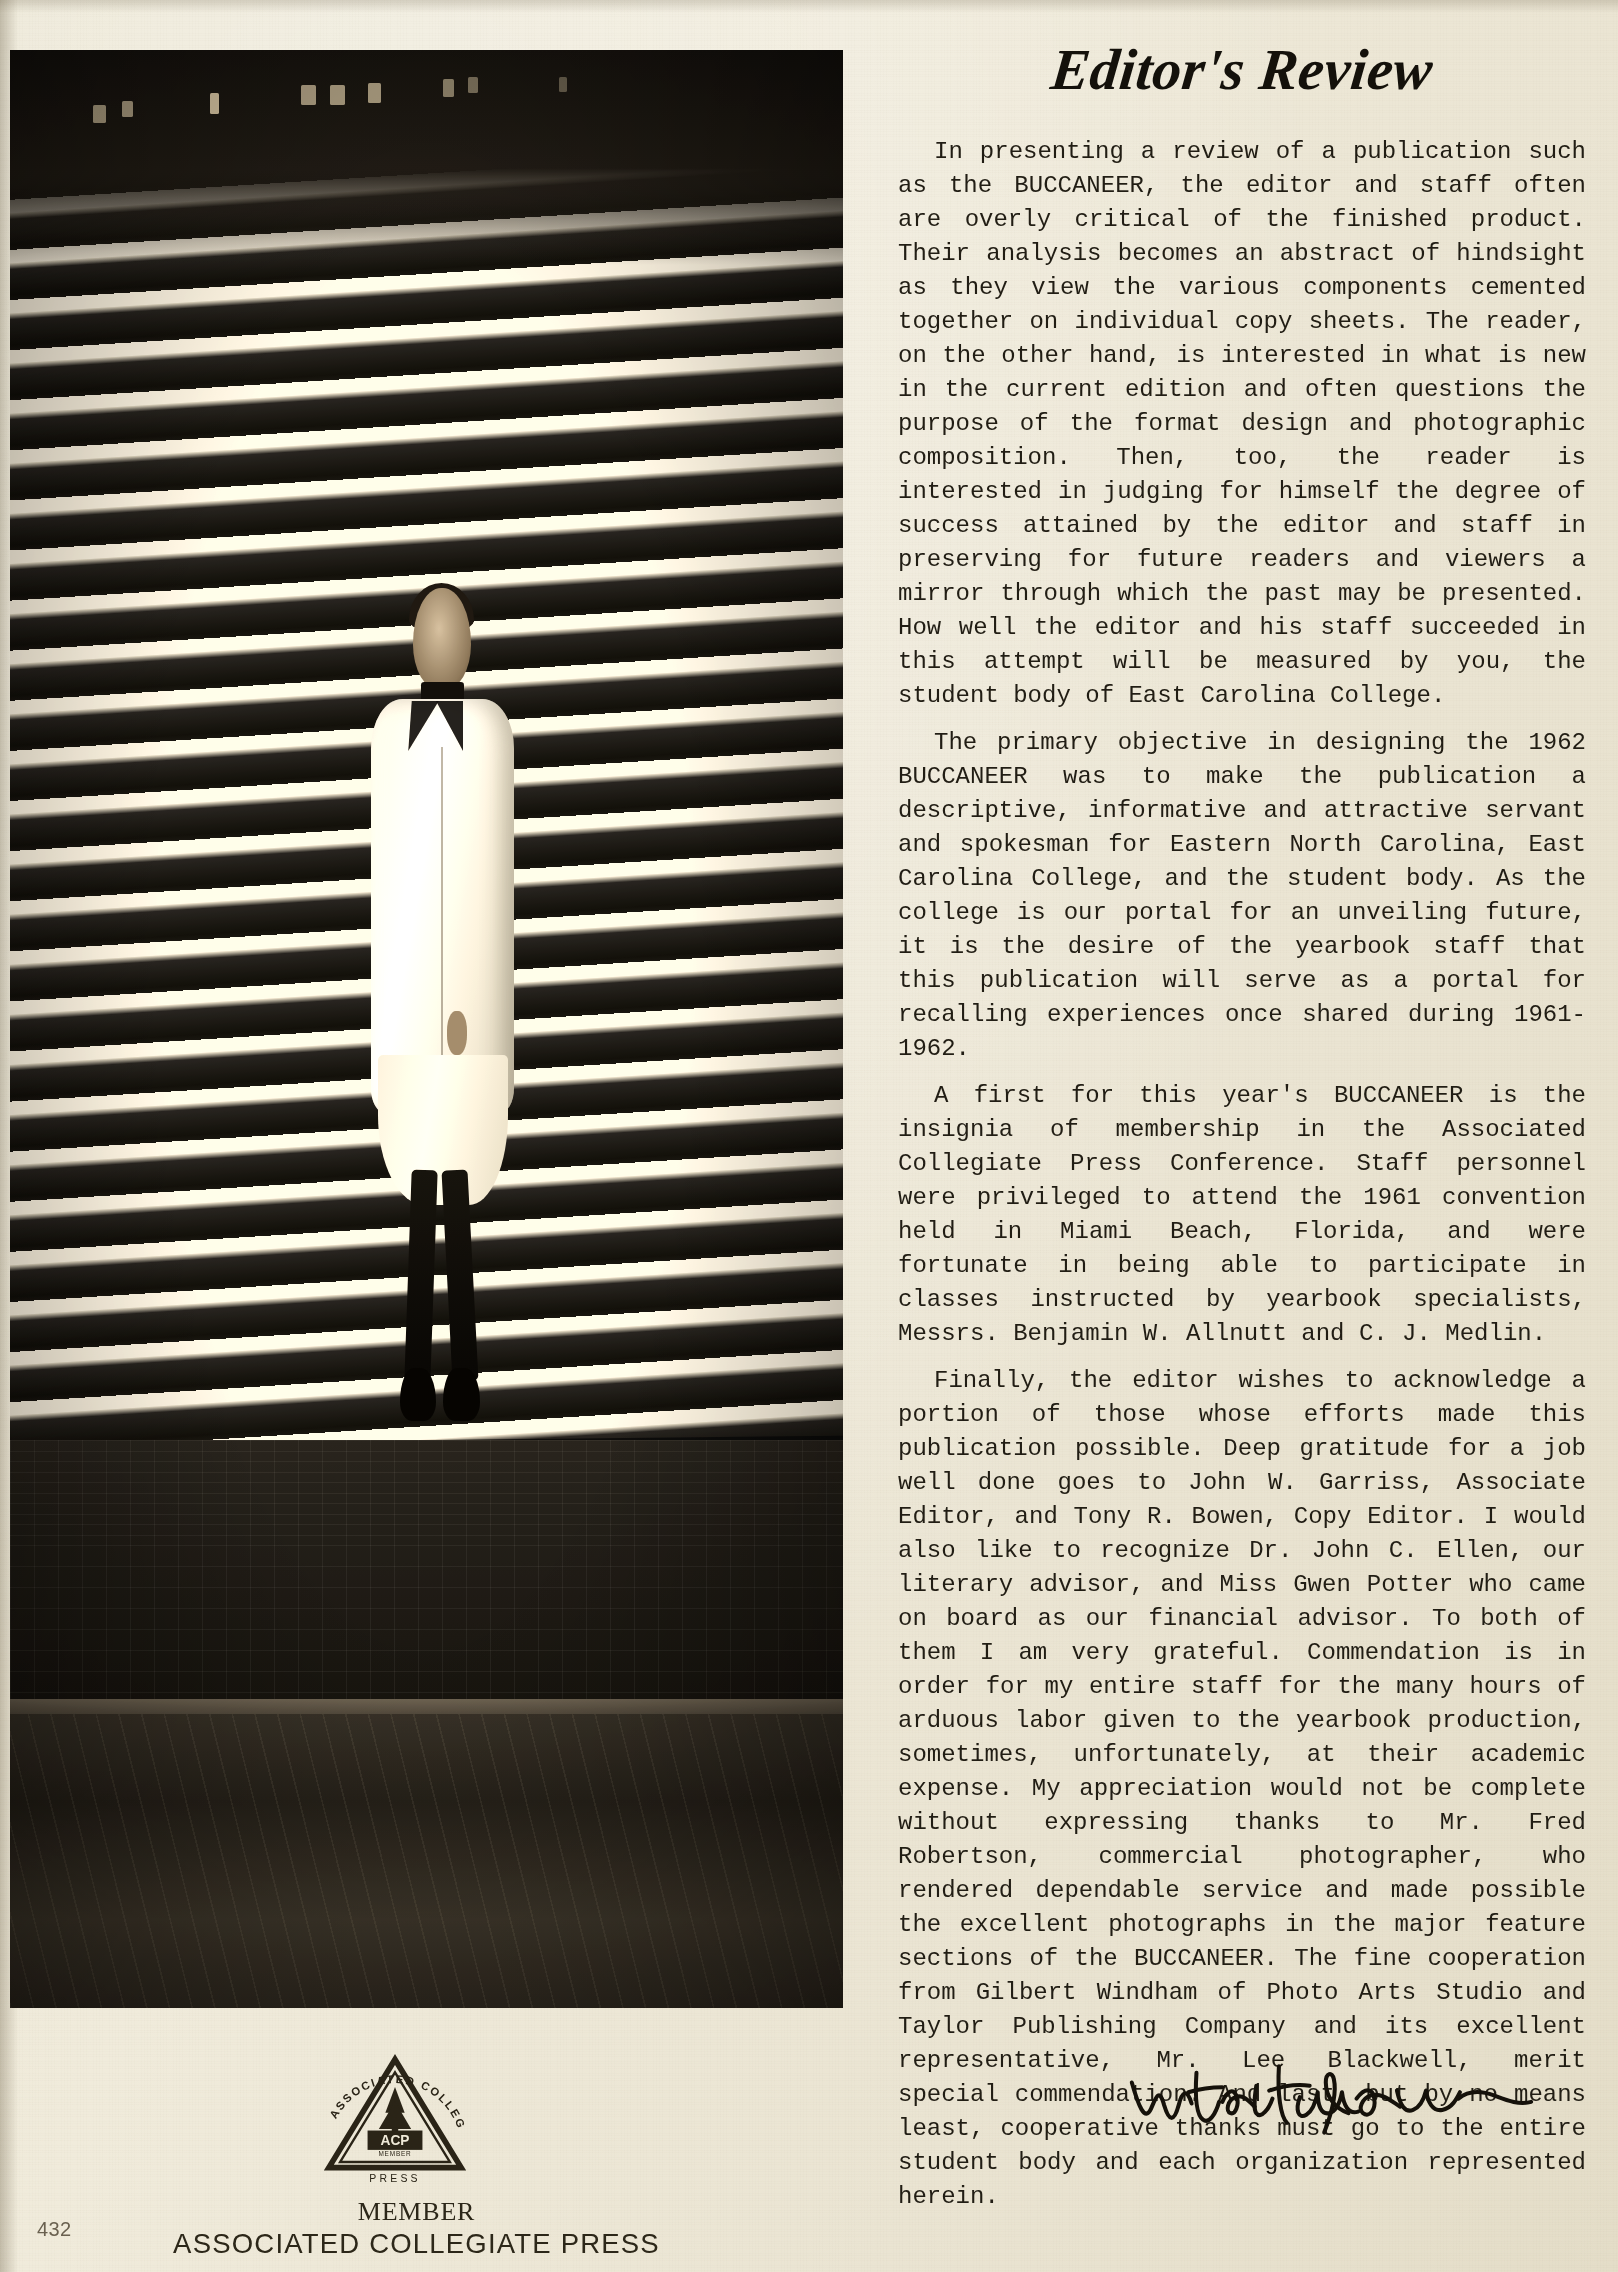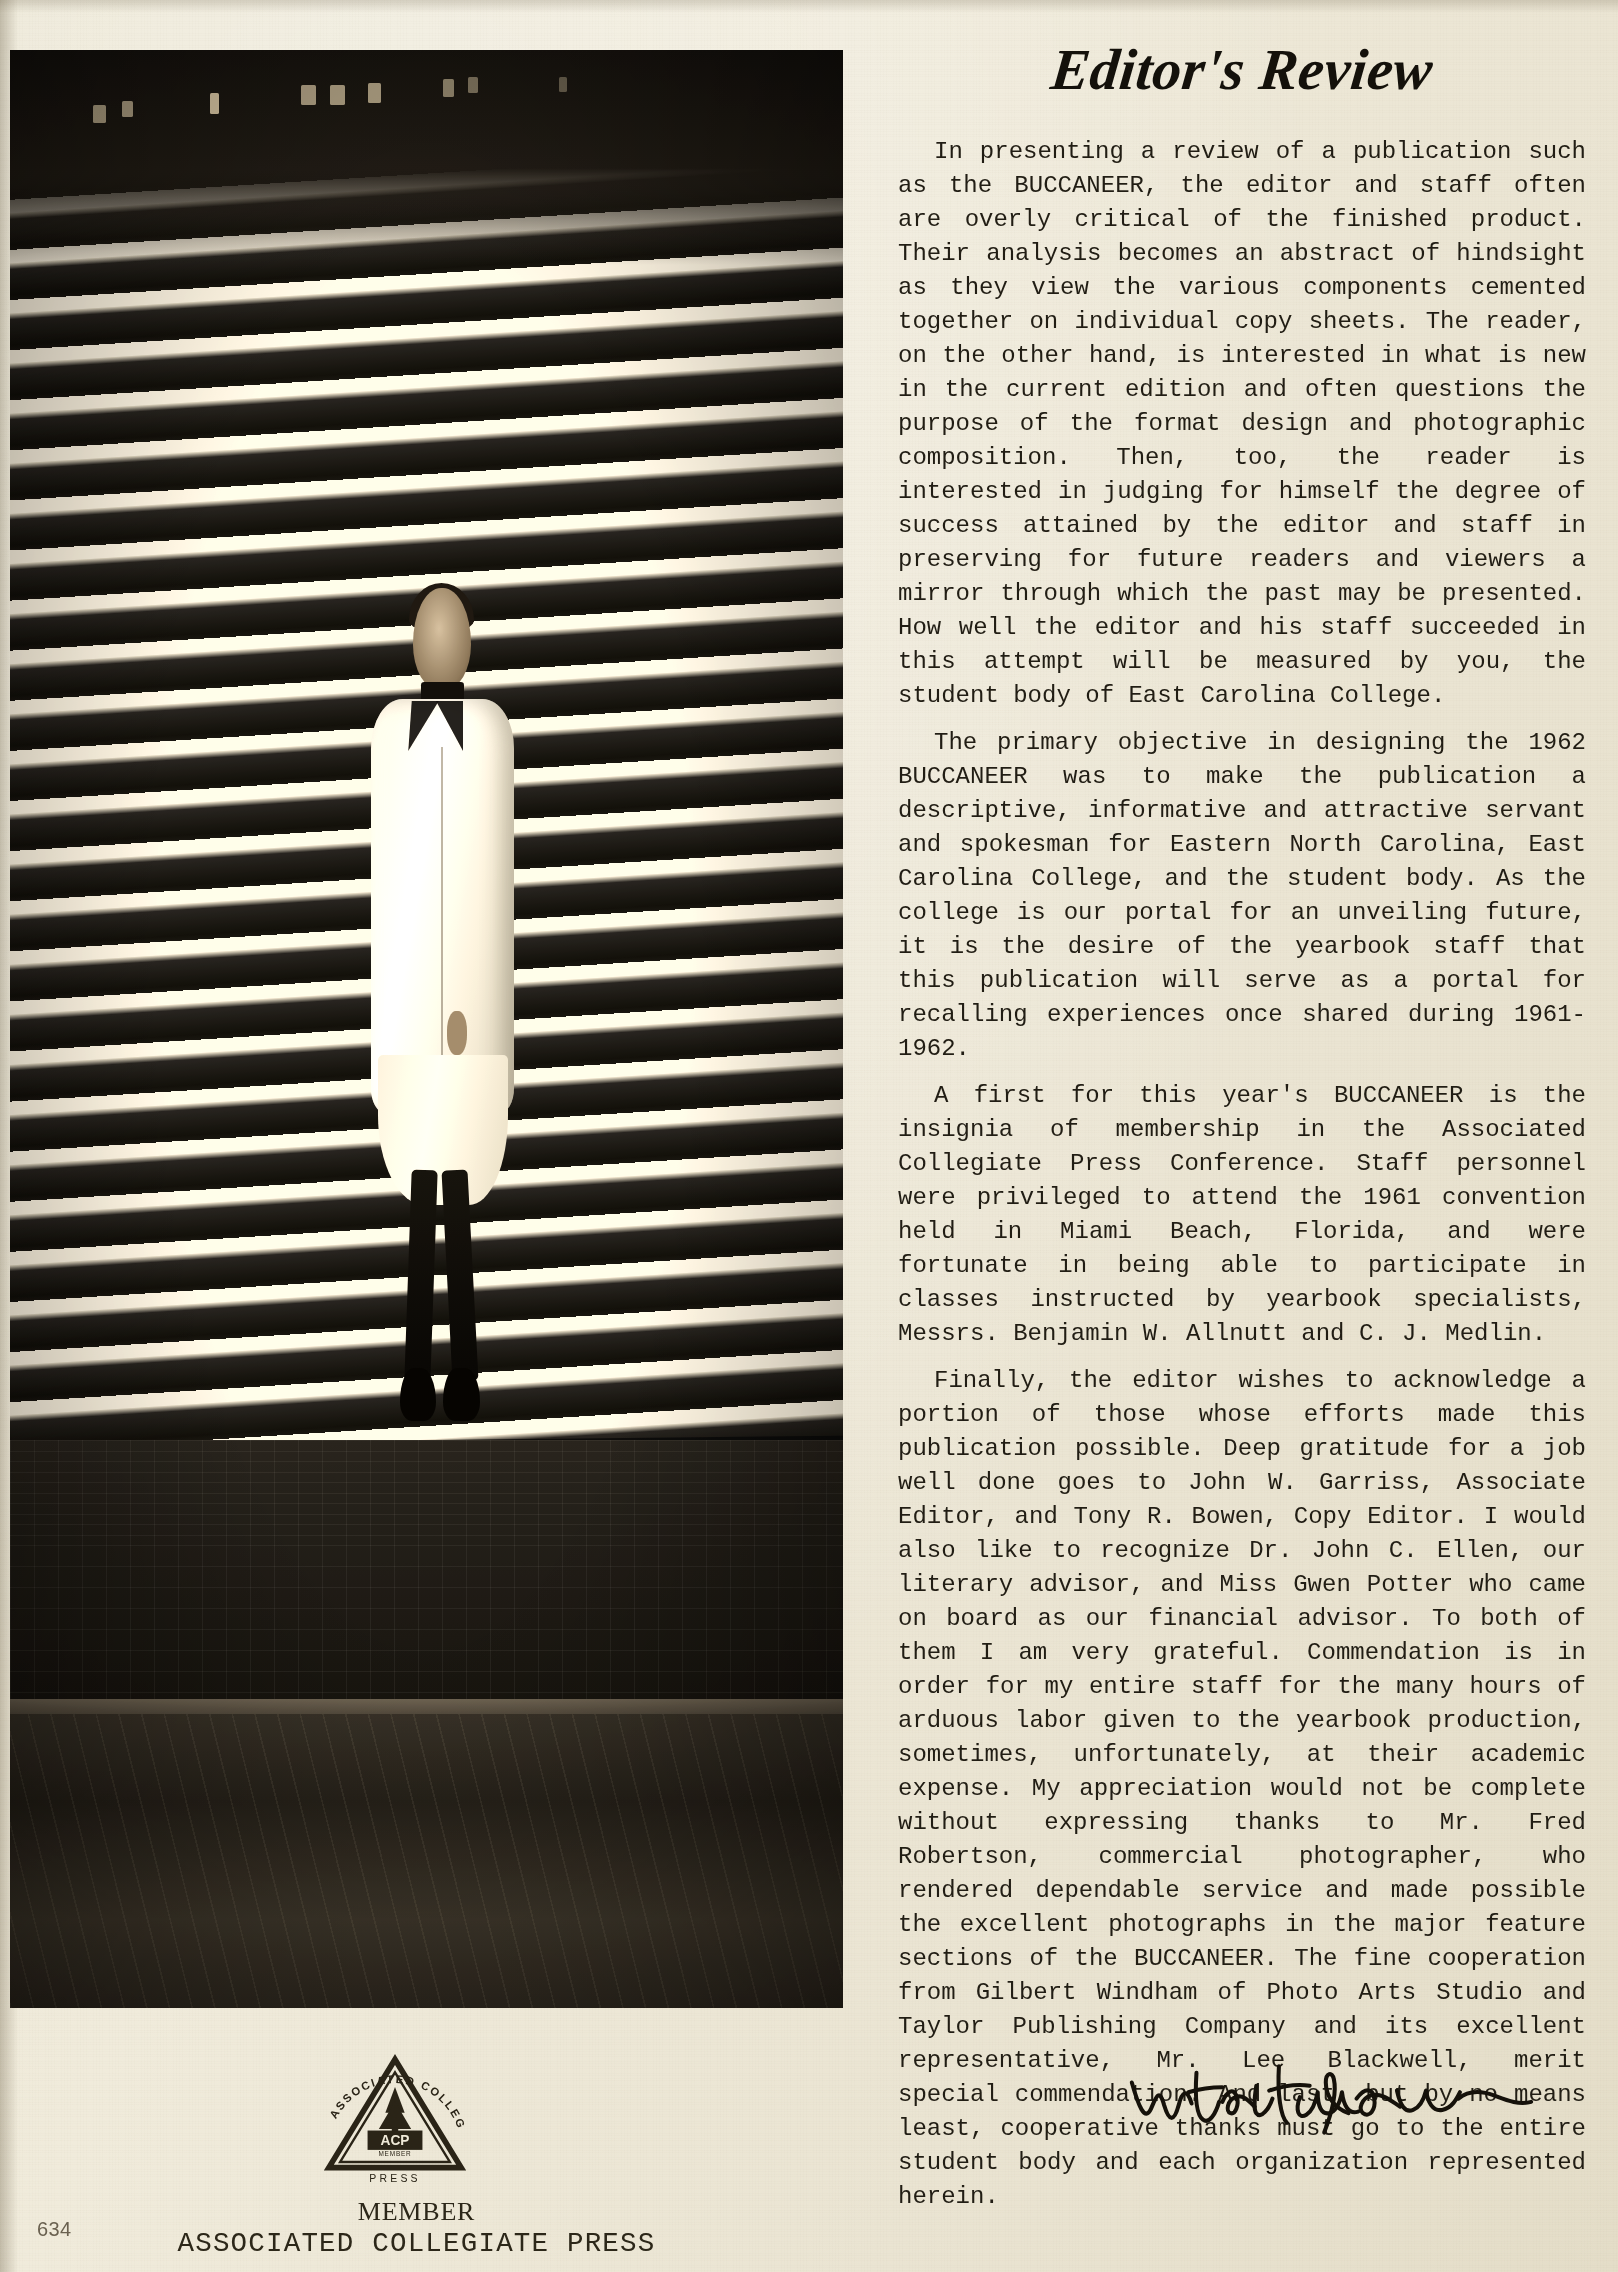--- a/index.html
+++ b/index.html
@@ -241,21 +241,21 @@
     font-size: 26px;
     letter-spacing: 0.8px;
     color: #2c2719;
   }
   .acp-line {
     position: absolute;
     left: 0;
     top: 2228px;
     width: 833px;
     text-align: center;
-    font-family: Liberation Mono, monospace;
+    font-family: Liberation Sans, sans-serif;
     font-size: 27.5px;
     letter-spacing: 1.2px;
     color: #2c2719;
   }
   .folio {
     position: absolute;
     left: 37px;
     top: 2218px;
     font-family: "Liberation Sans", sans-serif;
     font-size: 20px;
@@ -385,21 +385,21 @@
 
       <text font-family="Liberation Sans, sans-serif" font-size="14" font-weight="bold" letter-spacing="2.5" fill="#2a2417">
         <textPath href="#arcTop" startOffset="6%">ASSOCIATED   COLLEGIATE</textPath>
       </text>
       <text x="100" y="170" text-anchor="middle" font-family="Liberation Sans, sans-serif" font-size="13" letter-spacing="4" fill="#2a2417">PRESS</text>
     </svg>
   </div>
 
   <div class="member-line">MEMBER</div>
   <div class="acp-line">ASSOCIATED COLLEGIATE PRESS</div>
-  <div class="folio">634</div>
+  <div class="folio">432</div>
 
   <div class="col">
     <h1 class="title">Editor's Review</h1>
     <div class="body">
       <p>In presenting a review of a publication such as the BUCCANEER, the editor and staff often are overly critical of the finished product. Their analysis becomes an abstract of hindsight as they view the various components cemented together on individual copy sheets. The reader, on the other hand, is interested in what is new in the current edition and often questions the purpose of the format design and photographic composition. Then, too, the reader is interested in judging for himself the degree of success attained by the editor and staff in preserving for future readers and viewers a mirror through which the past may be presented. How well the editor and his staff succeeded in this attempt will be measured by you, the student body of East Carolina College.</p>
       <p>The primary objective in designing the 1962 BUCCANEER was to make the publication a descriptive, informative and attractive servant and spokesman for Eastern North Carolina, East Carolina College, and the student body. As the college is our portal for an unveiling future, it is the desire of the yearbook staff that this publication will serve as a portal for recalling experiences once shared during 1961-1962.</p>
       <p>A first for this year's BUCCANEER is the insignia of membership in the Associated Collegiate Press Conference. Staff personnel were privileged to attend the 1961 convention held in Miami Beach, Florida, and were fortunate in being able to participate in classes instructed by yearbook specialists, Messrs. Benjamin W. Allnutt and C. J. Medlin.</p>
       <p>Finally, the editor wishes to acknowledge a portion of those whose efforts made this publication possible. Deep gratitude for a job well done goes to John W. Garriss, Associate Editor, and Tony R. Bowen, Copy Editor. I would also like to recognize Dr. John C. Ellen, our literary advisor, and Miss Gwen Potter who came on board as our financial advisor. To both of them I am very grateful. Commendation is in order for my entire staff for the many hours of arduous labor given to the yearbook production, sometimes, unfortunately, at their academic expense. My appreciation would not be complete without expressing thanks to Mr. Fred Robertson, commercial photographer, who rendered dependable service and made possible the excellent photographs in the major feature sections of the BUCCANEER. The fine cooperation from Gilbert Windham of Photo Arts Studio and Taylor Publishing Company and its excellent representative, Mr. Lee Blackwell, merit special commendation. And last, but by no means least, cooperative thanks must go to the entire student body and each organization represented herein.</p>
     </div>
   </div>

